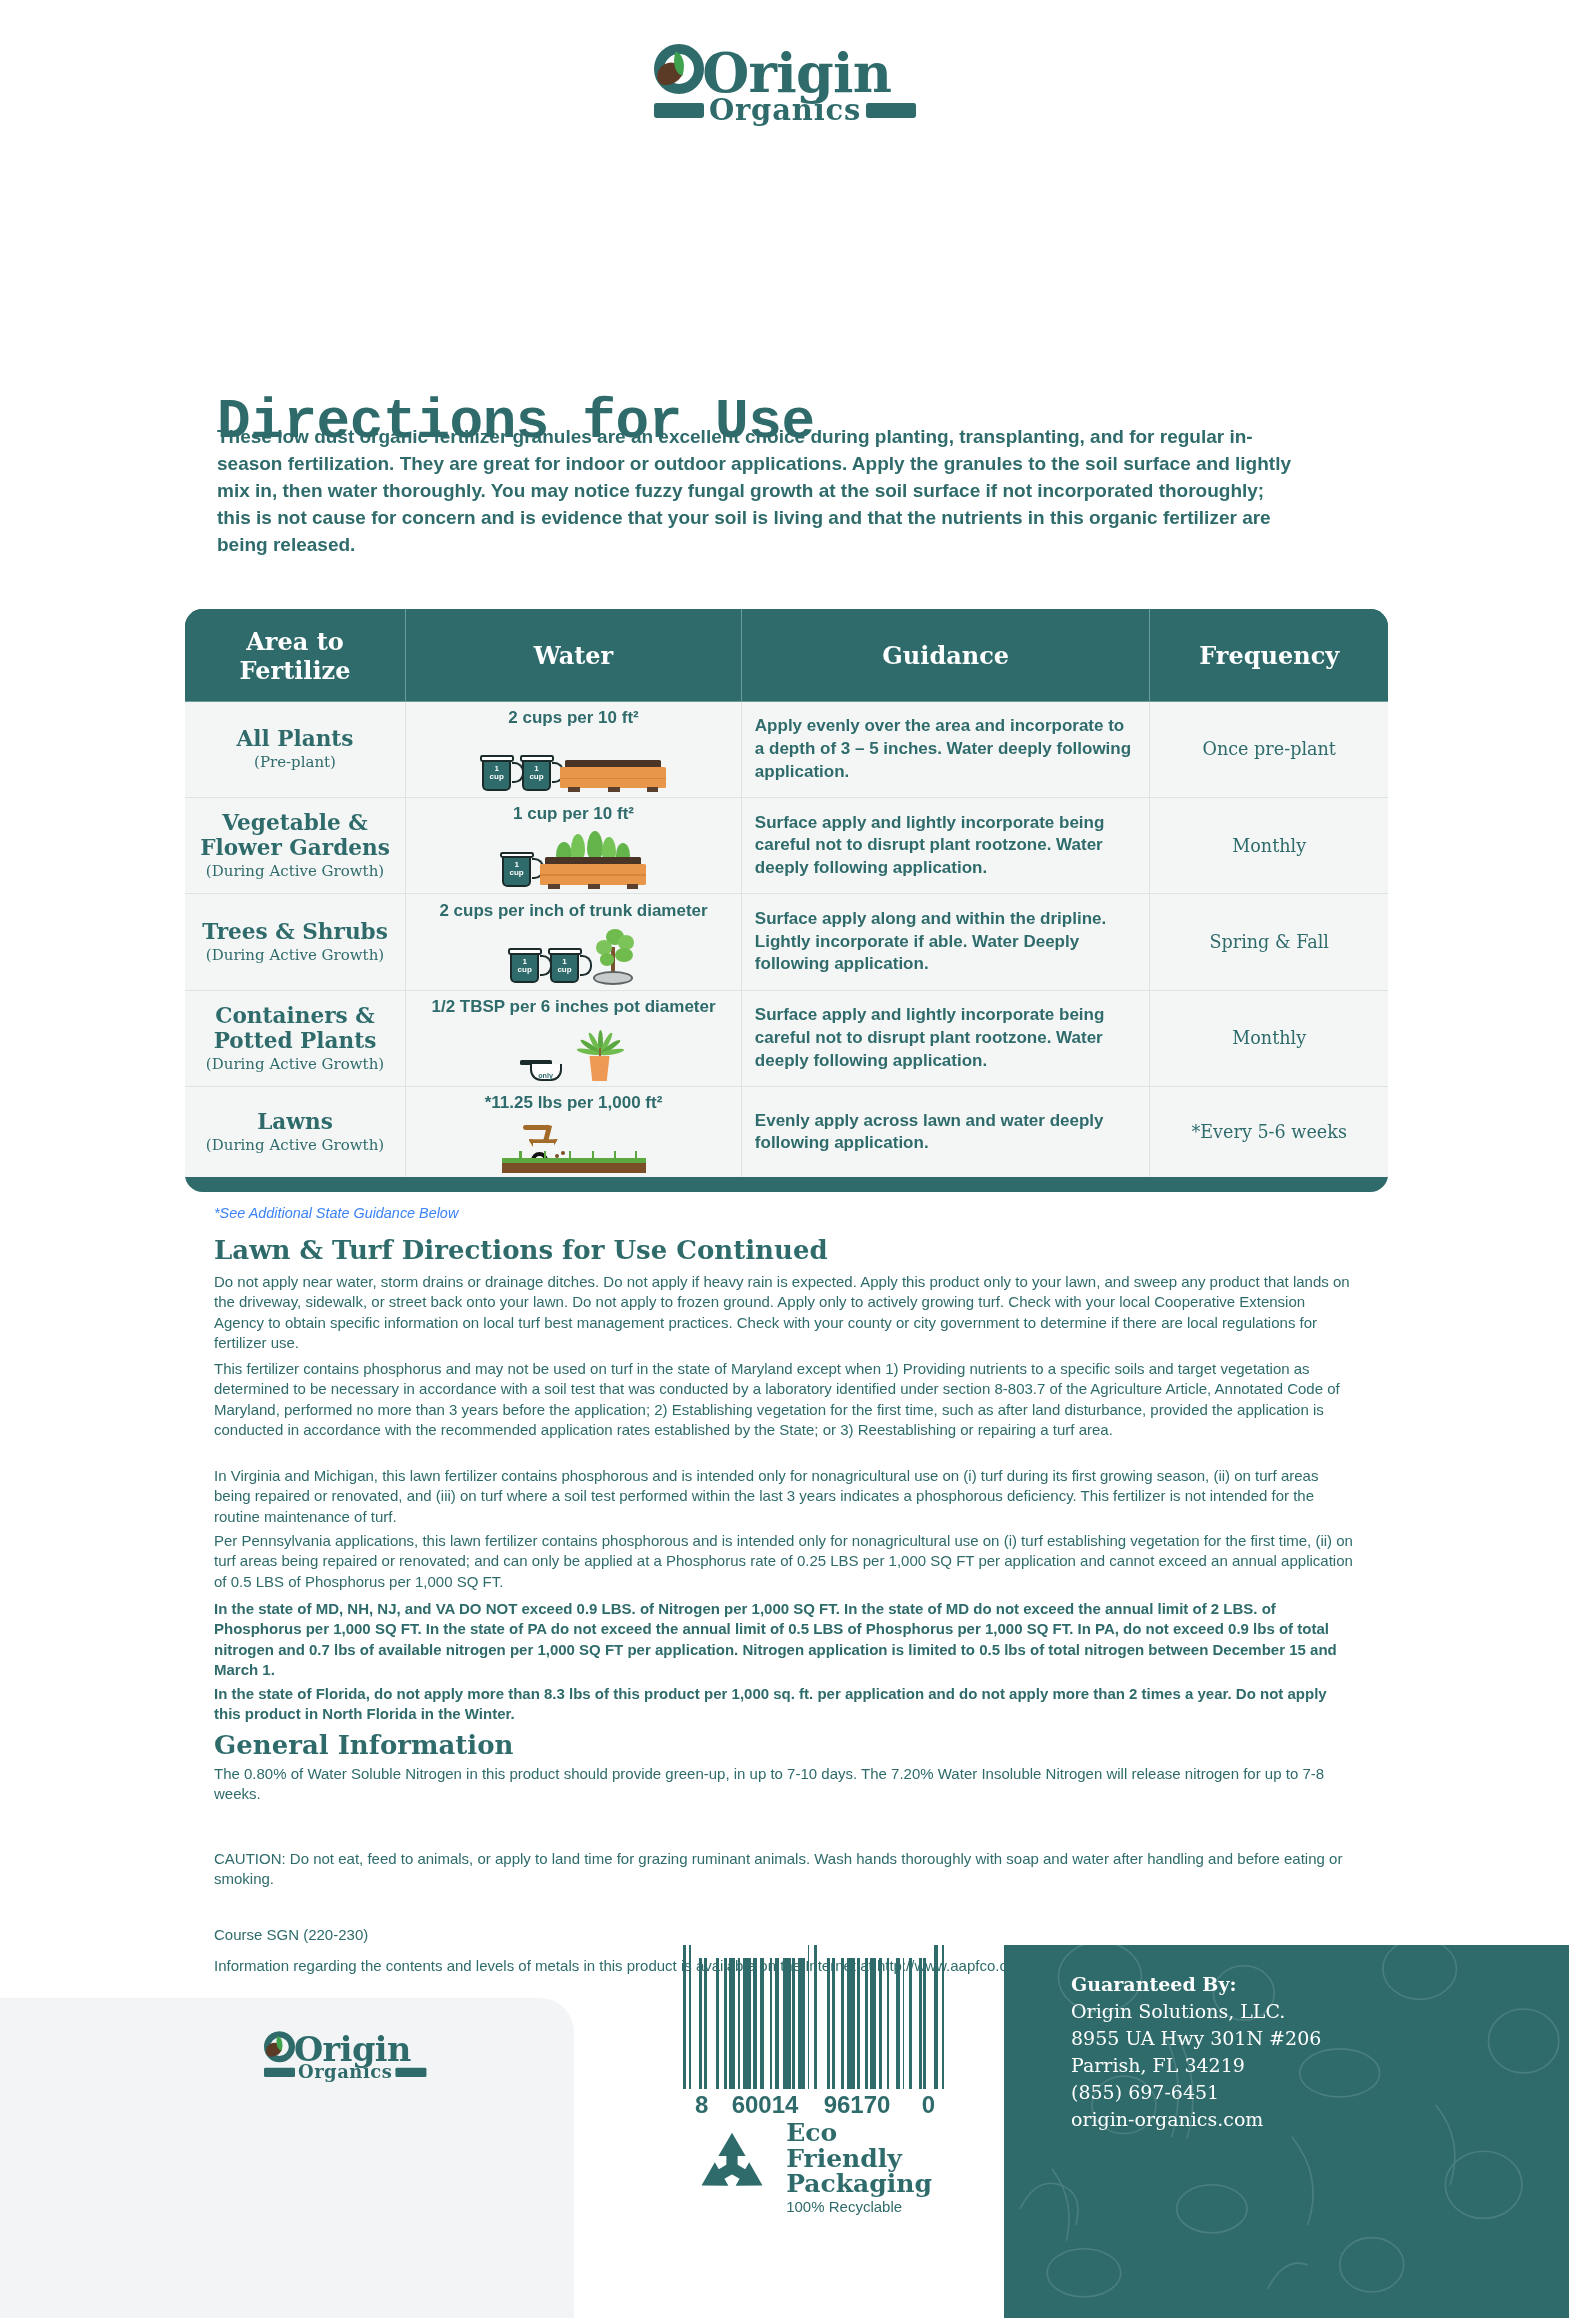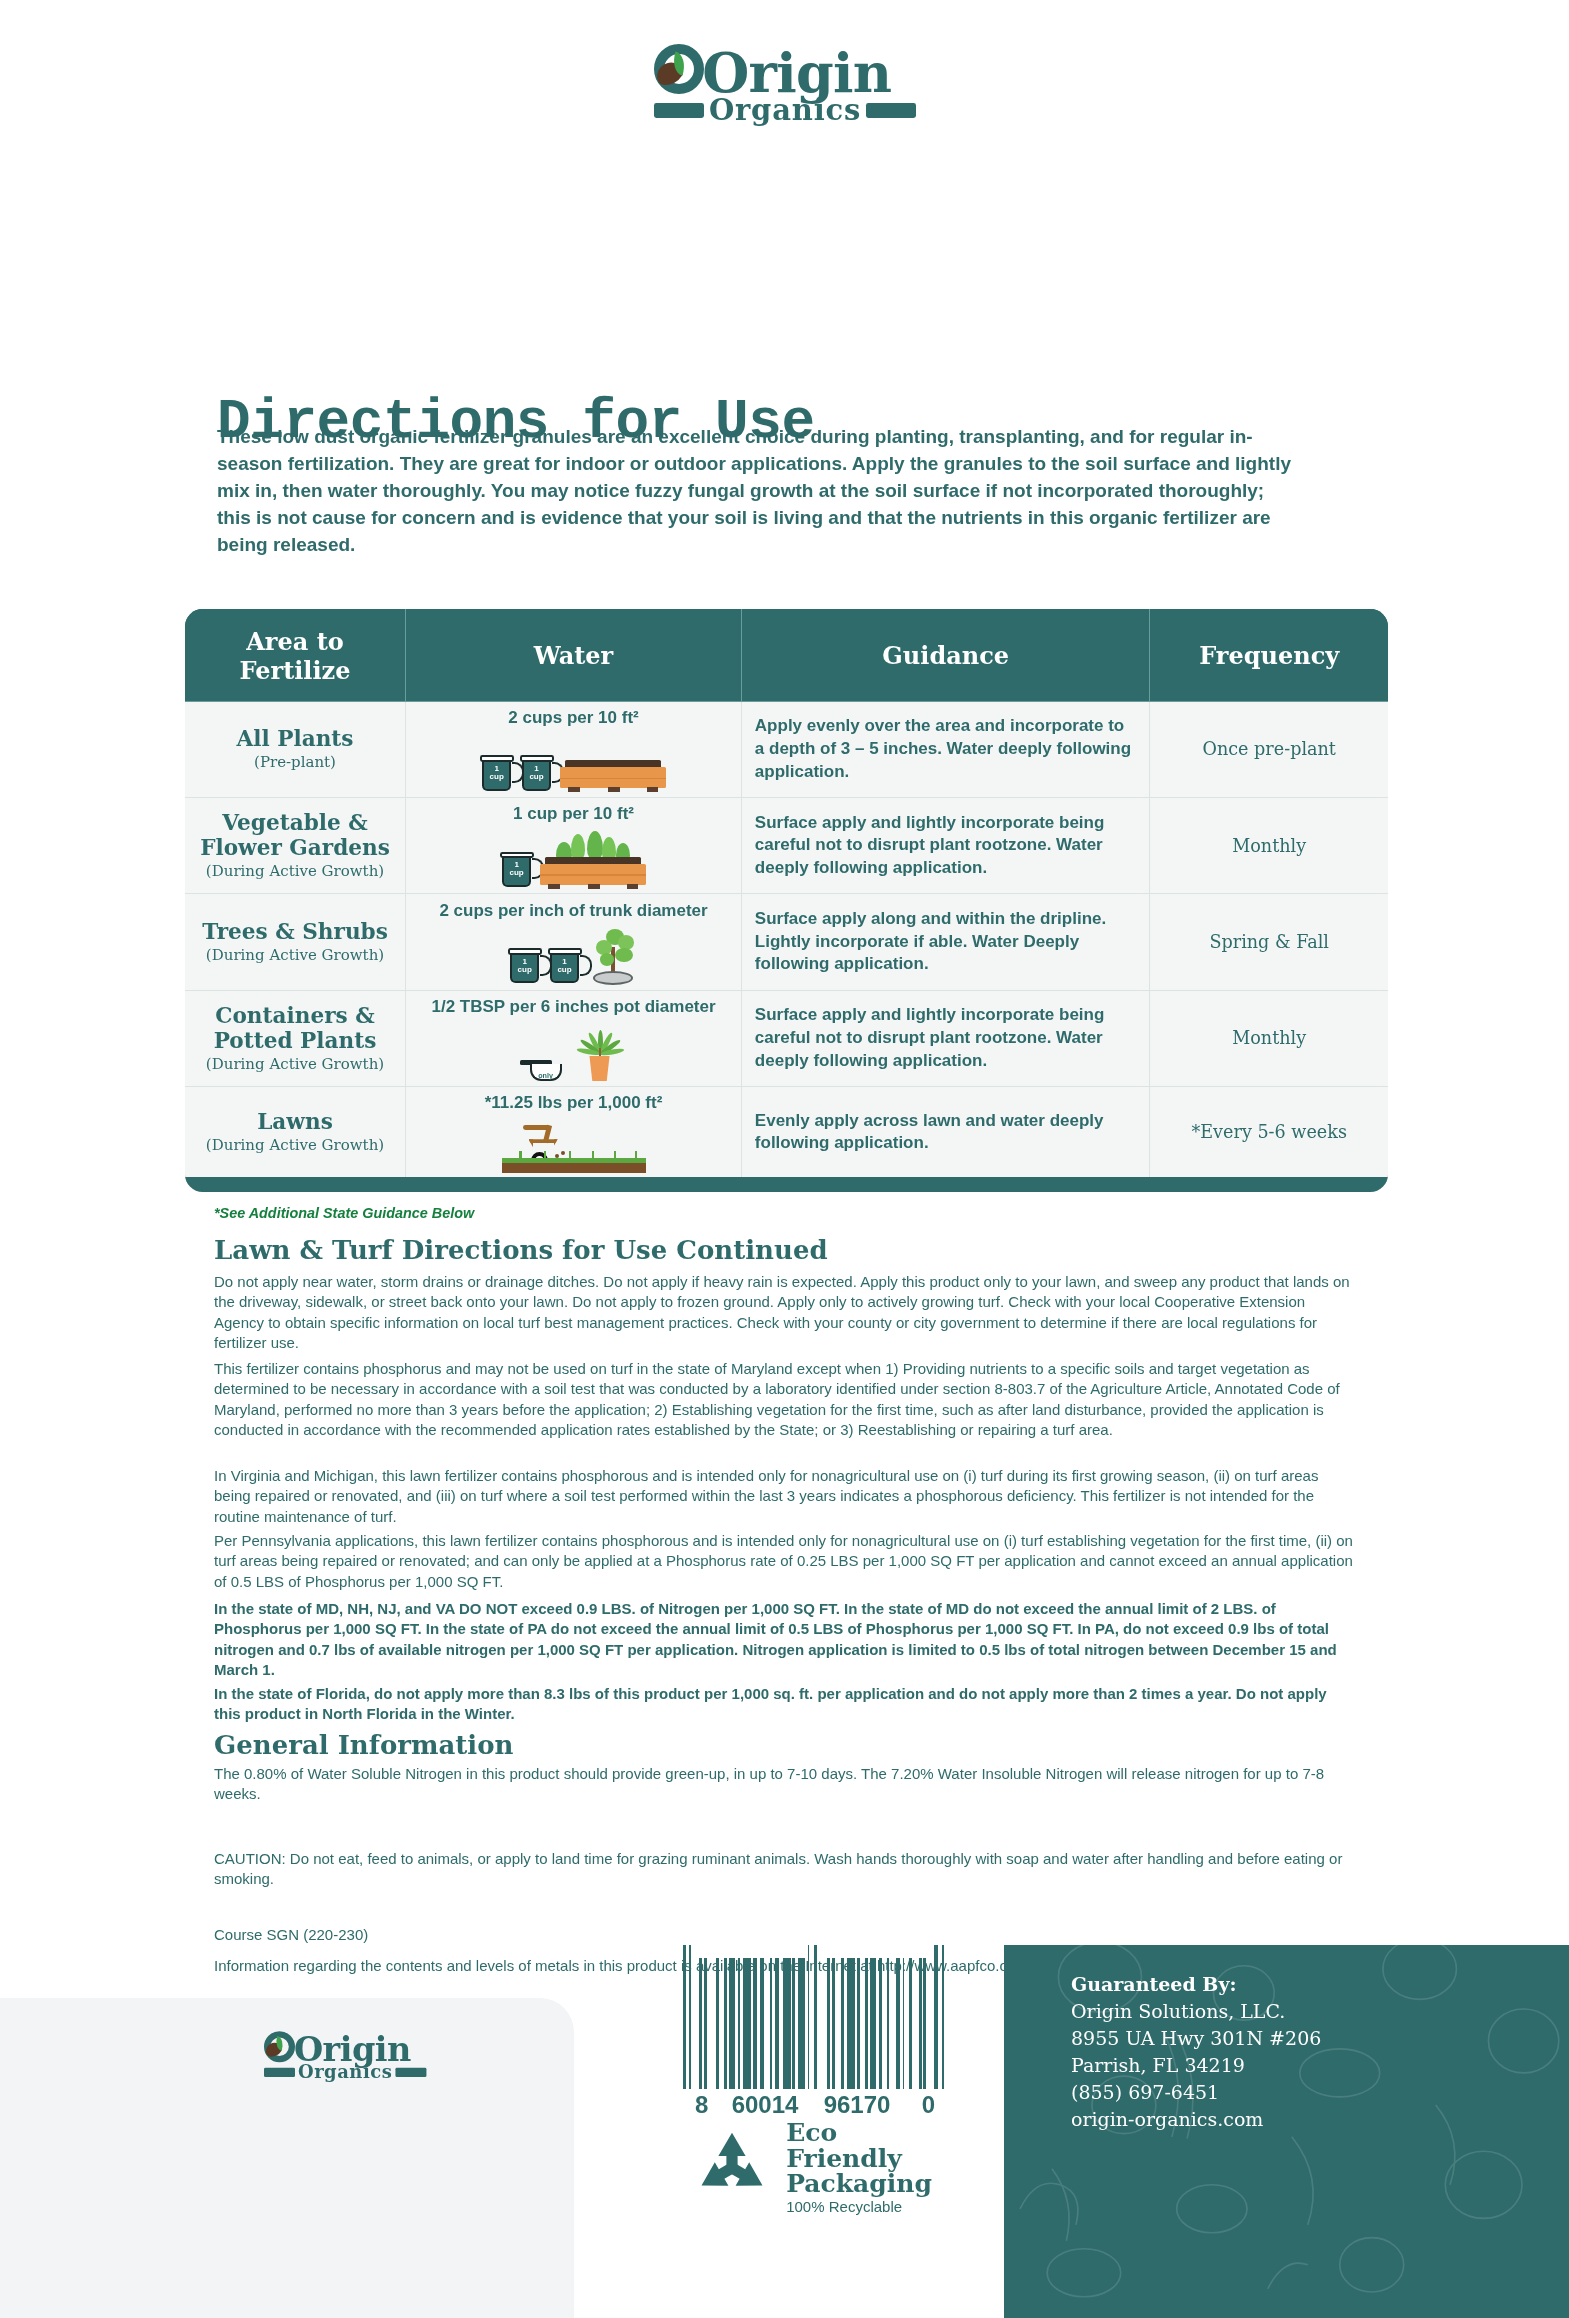--- a/index.html
+++ b/index.html
@@ -103,21 +103,21 @@
   .blade { position:absolute; bottom:12.8px; width:2.4px; height:8.8px; background:#5aa83f; }
   .spread-handle { position:absolute; left:21px; top:3.2px; width:27px; height:4.8px; background:#a36b2a; border-radius:2.4px; }
   .spread-bar { position:absolute; left:43px; top:3.2px; width:4.8px; height:17.6px; background:#a36b2a; transform:rotate(14deg); }
   .spread-hopper { position:absolute; left:27px; top:17.6px; width:29px; height:14.4px; border:4.8px solid #a36b2a;
                    border-bottom:none; clip-path:polygon(0 0,100% 0,72% 100%,28% 100%); }
   .spread-wheel { position:absolute; left:29px; top:30px; width:17.6px; height:17.6px; border:4.8px solid #111;
                   border-radius:50%; background:#fff; }
   .grain { position:absolute; background:#7a4f27; border-radius:50%; }
 
   
-  .note-it { position:absolute; font-style:italic; font-weight:700; font-size:14.4px; color:#15803d; }
+  .note-it { position:absolute; font-style:italic; font-weight:400; font-size:14.4px; color:#3b82f6; }
   .h2 { position:absolute; font-family:"DejaVu Serif", serif; font-weight:700; font-size:26px; color:#2f6b6b; }
   .p { position:absolute; font-size:15px; line-height:1.36; color:#2f6b6b; }
   .p.b { font-weight:700; }
 
   
   .foot-left { position:absolute; left:0; top:1998px; width:574px; height:320px;
                background:#f2f4f5; border-radius:0 34px 0 0; }
   .foot-logo { position:absolute; left:264px; top:2030px; transform:scale(.62); transform-origin:top left; }
   .barcode-box { position:absolute; left:683px; top:1945px; width:264px; text-align:center; }
   .bars { height:144px; display:flex; align-items:flex-end; justify-content:center; gap:0; }

